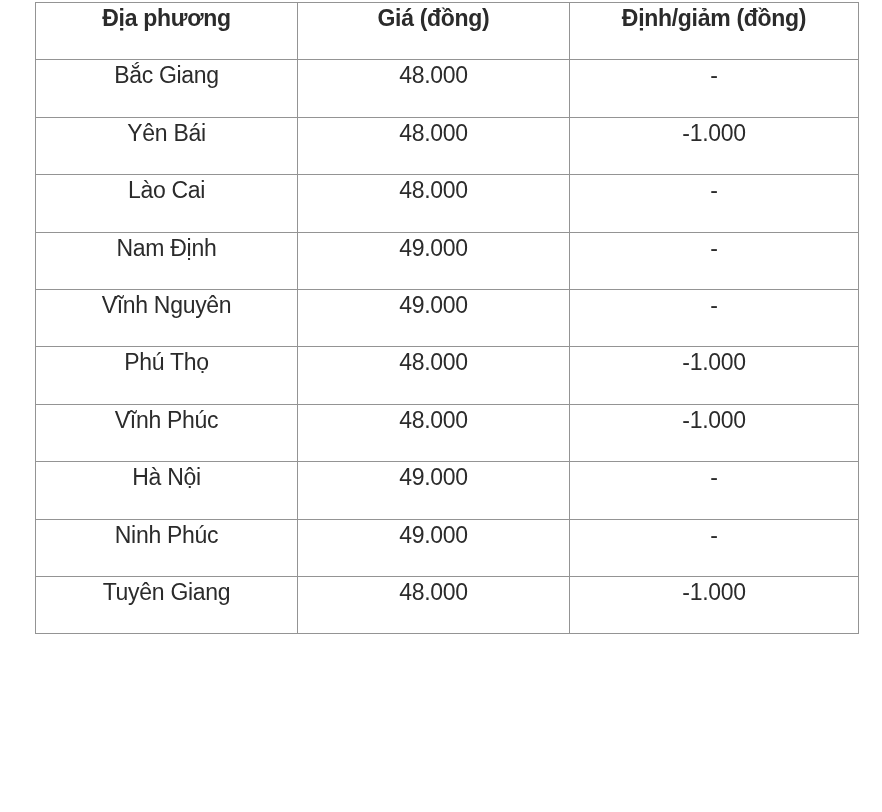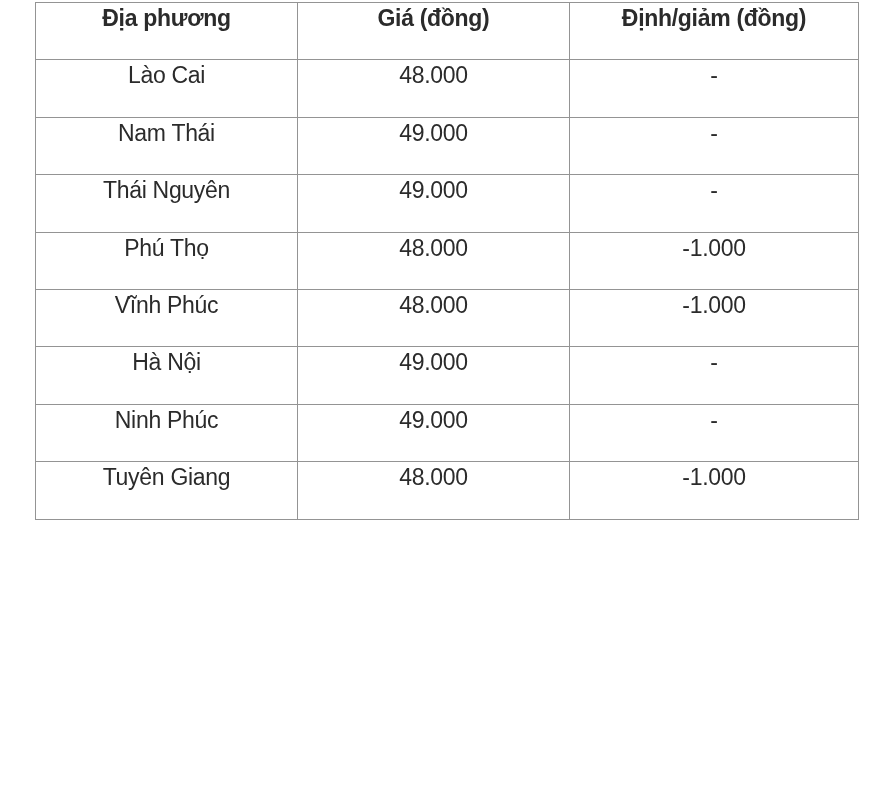--- a/index.html
+++ b/index.html
@@ -55,31 +55,41 @@
   </colgroup>
   <thead>
     <tr>
       <th>Địa phương</th>
       <th>Giá (đồng)</th>
       <th>Định/giảm (đồng)</th>
     </tr>
   </thead>
   <tbody id="table-body">
       <tr>
+        <td>Bắc Giang</td>
+        <td>48.000</td>
+        <td>-</td>
+      </tr>
+      <tr>
+        <td>Yên Bái</td>
+        <td>48.000</td>
+        <td>-1.000</td>
+      </tr>
+      <tr>
         <td>Lào Cai</td>
         <td>48.000</td>
         <td>-</td>
       </tr>
       <tr>
-        <td>Nam Thái</td>
+        <td>Nam Định</td>
         <td>49.000</td>
         <td>-</td>
       </tr>
       <tr>
-        <td>Thái Nguyên</td>
+        <td>Vĩnh Nguyên</td>
         <td>49.000</td>
         <td>-</td>
       </tr>
       <tr>
         <td>Phú Thọ</td>
         <td>48.000</td>
         <td>-1.000</td>
       </tr>
       <tr>
         <td>Vĩnh Phúc</td>

